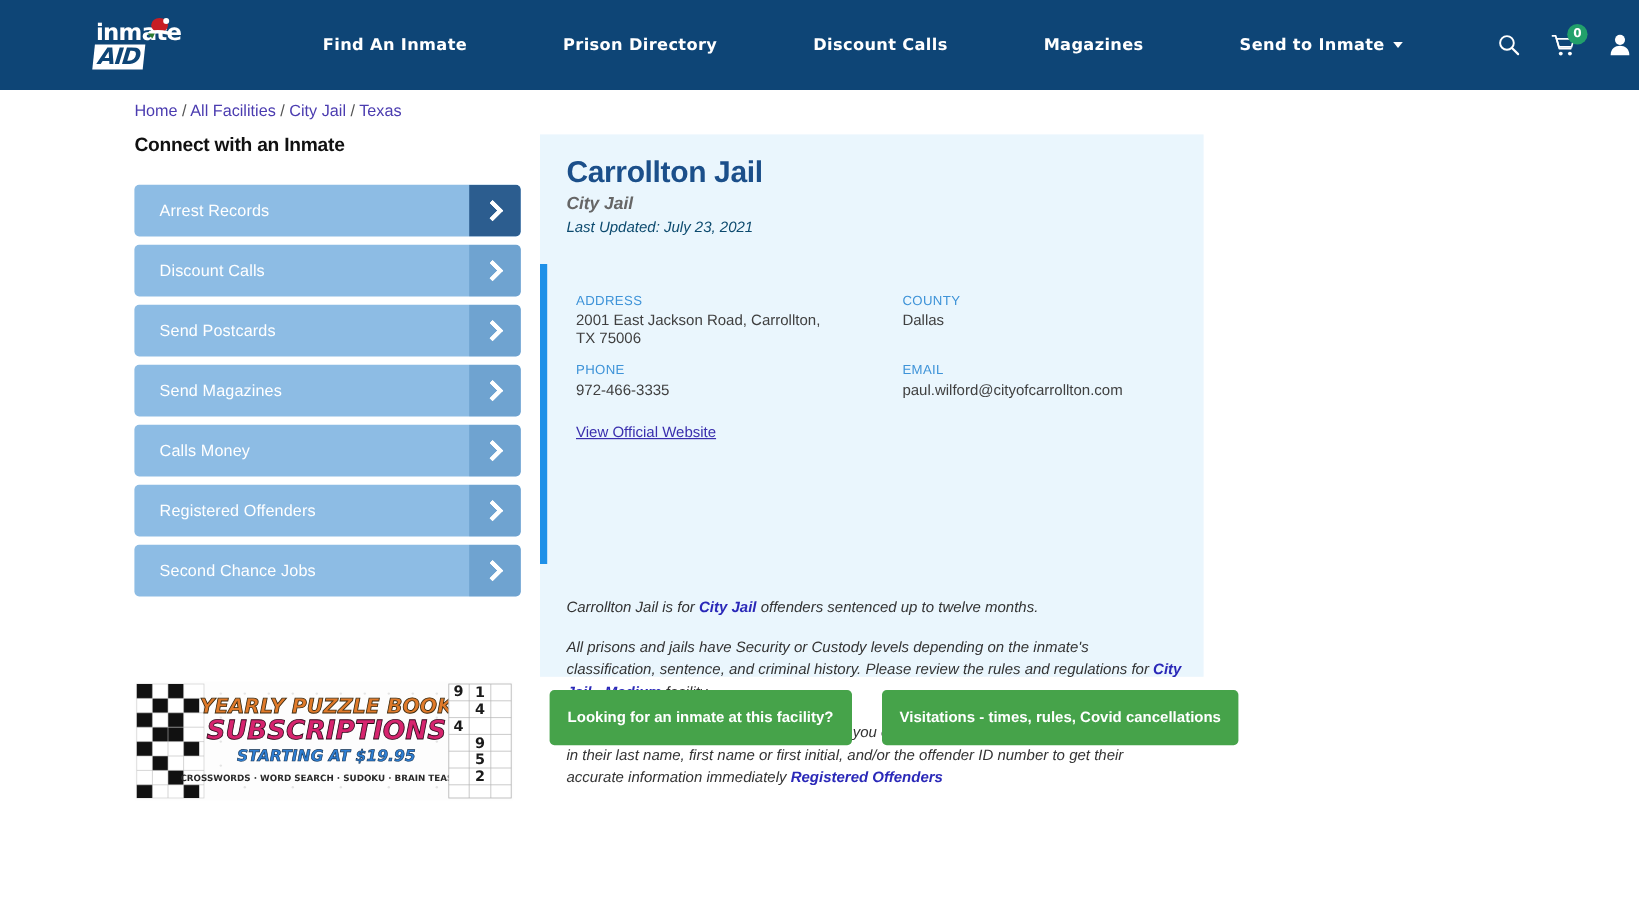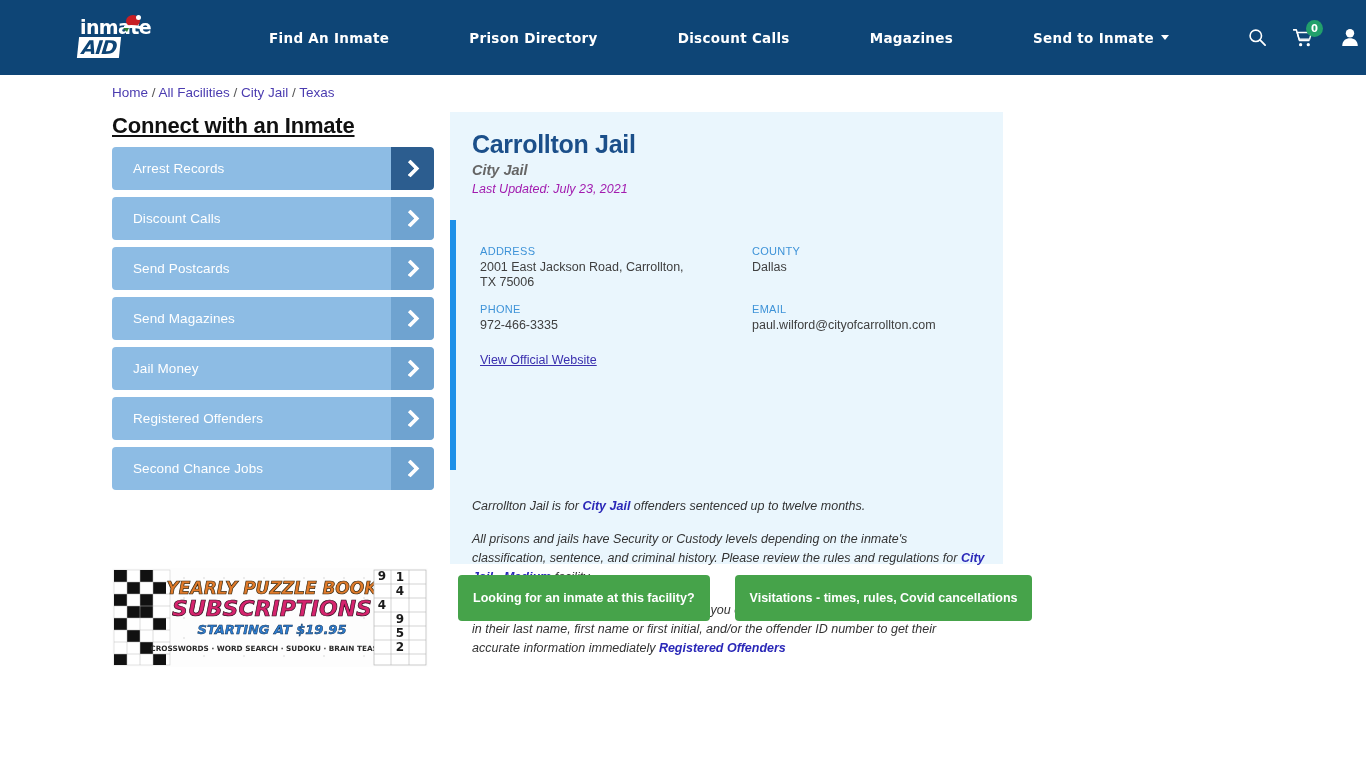--- a/index.html
+++ b/index.html
@@ -81,22 +81,22 @@
     position: absolute; left: 112px; top: 85px;
     font-size: 13.5px; color: #444;
     font-family: "Liberation Sans", sans-serif;
   }
   .breadcrumb a { color: #4B3CB0; text-decoration: none; }
   .breadcrumb .sep { color: #555; }
 
   
   .sidebar { position: absolute; left: 112px; top: 113px; width: 322px; }
   .sidebar-title {
-    font-size: 22px; font-weight: bold; color: #111;
-    text-decoration: underline; margin-bottom: 8px;
+    font-size: 16px; font-weight: bold; color: #111;
+    margin-bottom: 23px;
     letter-spacing: -0.2px;
   }
   .side-btn {
     height: 43px; width: 322px; margin-bottom: 7px;
     background: #8DBCE4; border-radius: 4px;
     display: flex; align-items: center;
     position: relative; cursor: pointer; overflow: hidden;
   }
   .side-btn .label {
     color: #ffffff; font-size: 13.5px;
@@ -136,21 +136,21 @@
   .card-head { padding: 18px 0 0 22px; }
   .card-title {
     font-size: 25px; font-weight: bold; color: #1B4F8A;
     letter-spacing: -0.3px; line-height: 1.15;
   }
   .card-sub {
     font-size: 14.5px; font-weight: bold; font-style: italic;
     color: #666; margin-top: 3px;
   }
   .card-updated {
-    font-size: 12.5px; font-style: italic; color: #a21caf;
+    font-size: 12.5px; font-style: italic; color: #0c4a6e;
     margin-top: 4px;
   }
 
   .info-block {
     position: absolute; left: 0; top: 108px;
     width: 553px; height: 250px;
     border-left: 6px solid #1E90E8;
   }
   .info-grid {
     padding: 25px 0 0 24px;
@@ -269,21 +269,21 @@
         <span class="chev"></span>
       </span>
   </div>
   <div class="side-btn">
     <span class="label">Send Magazines</span>
     <span class="arrow-box">
         <span class="chev"></span>
       </span>
   </div>
   <div class="side-btn">
-    <span class="label">Jail Money</span>
+    <span class="label">Calls Money</span>
     <span class="arrow-box">
         <span class="chev"></span>
       </span>
   </div>
   <div class="side-btn">
     <span class="label">Registered Offenders</span>
     <span class="arrow-box">
         <span class="chev"></span>
       </span>
   </div>

